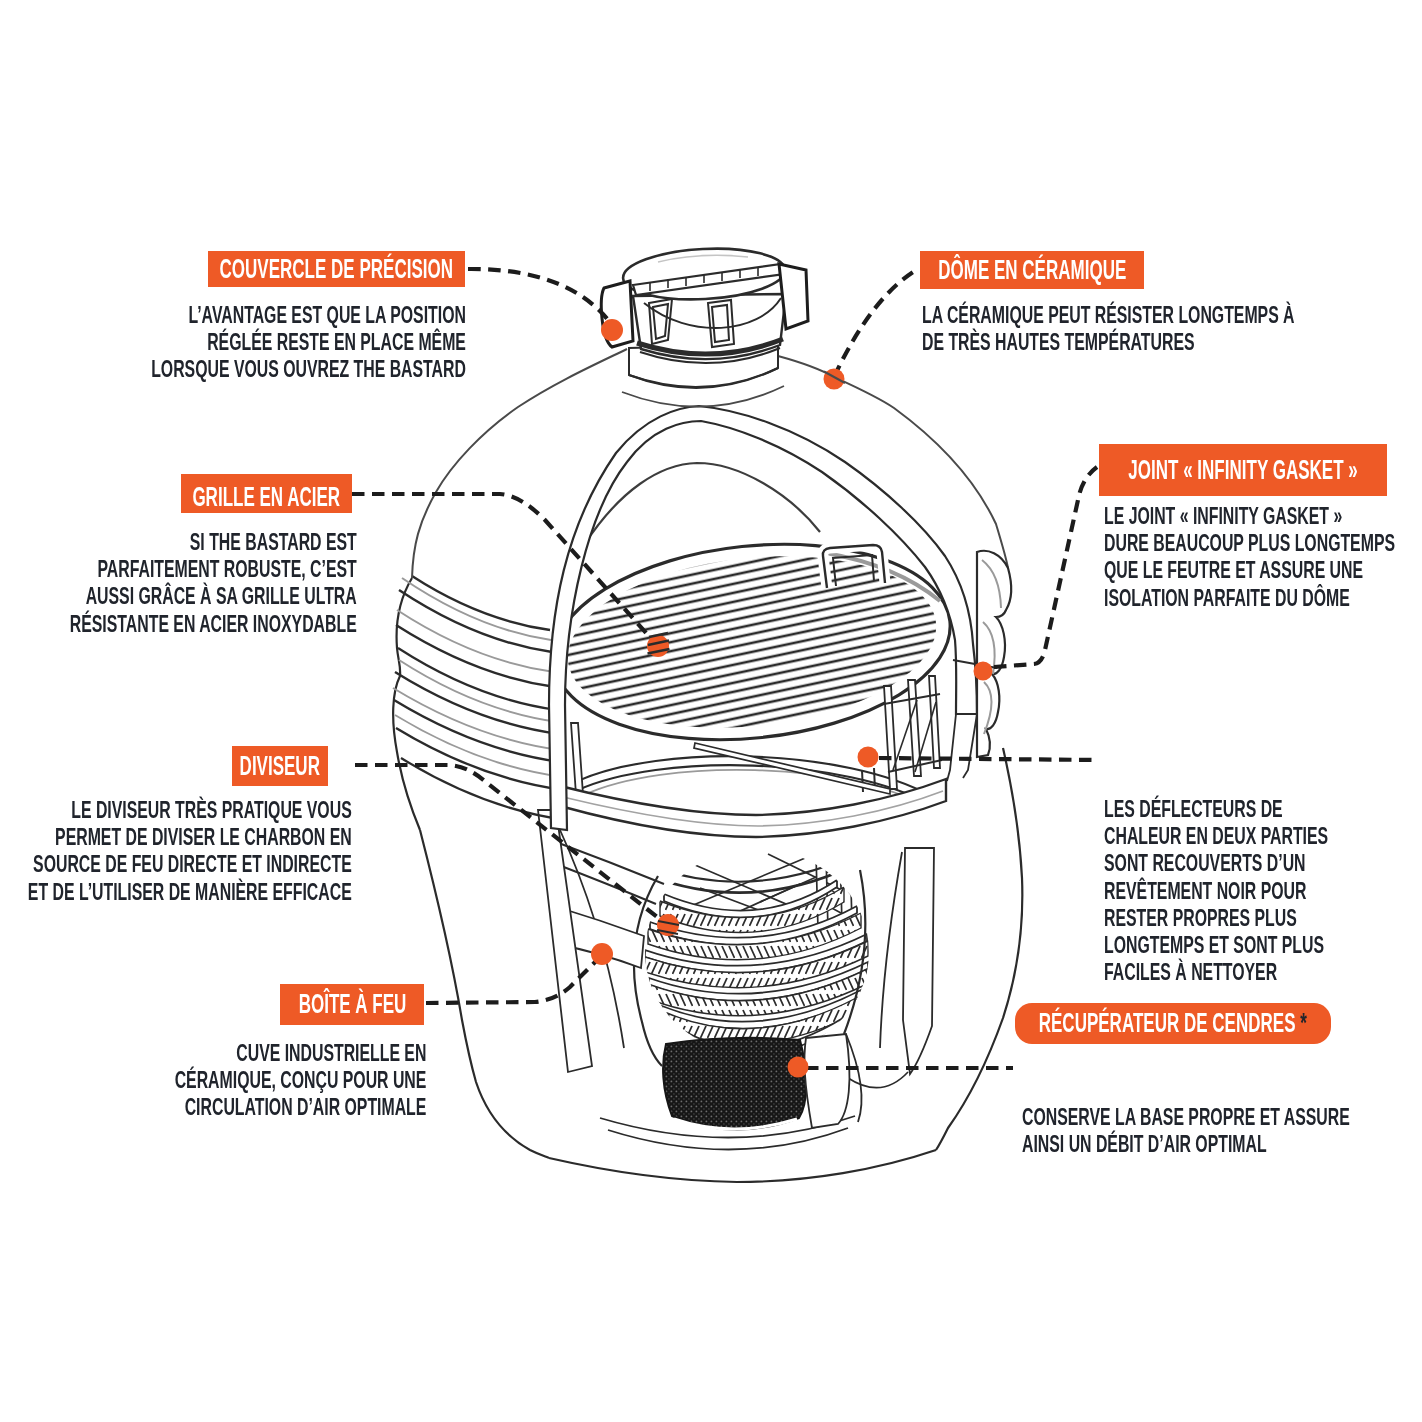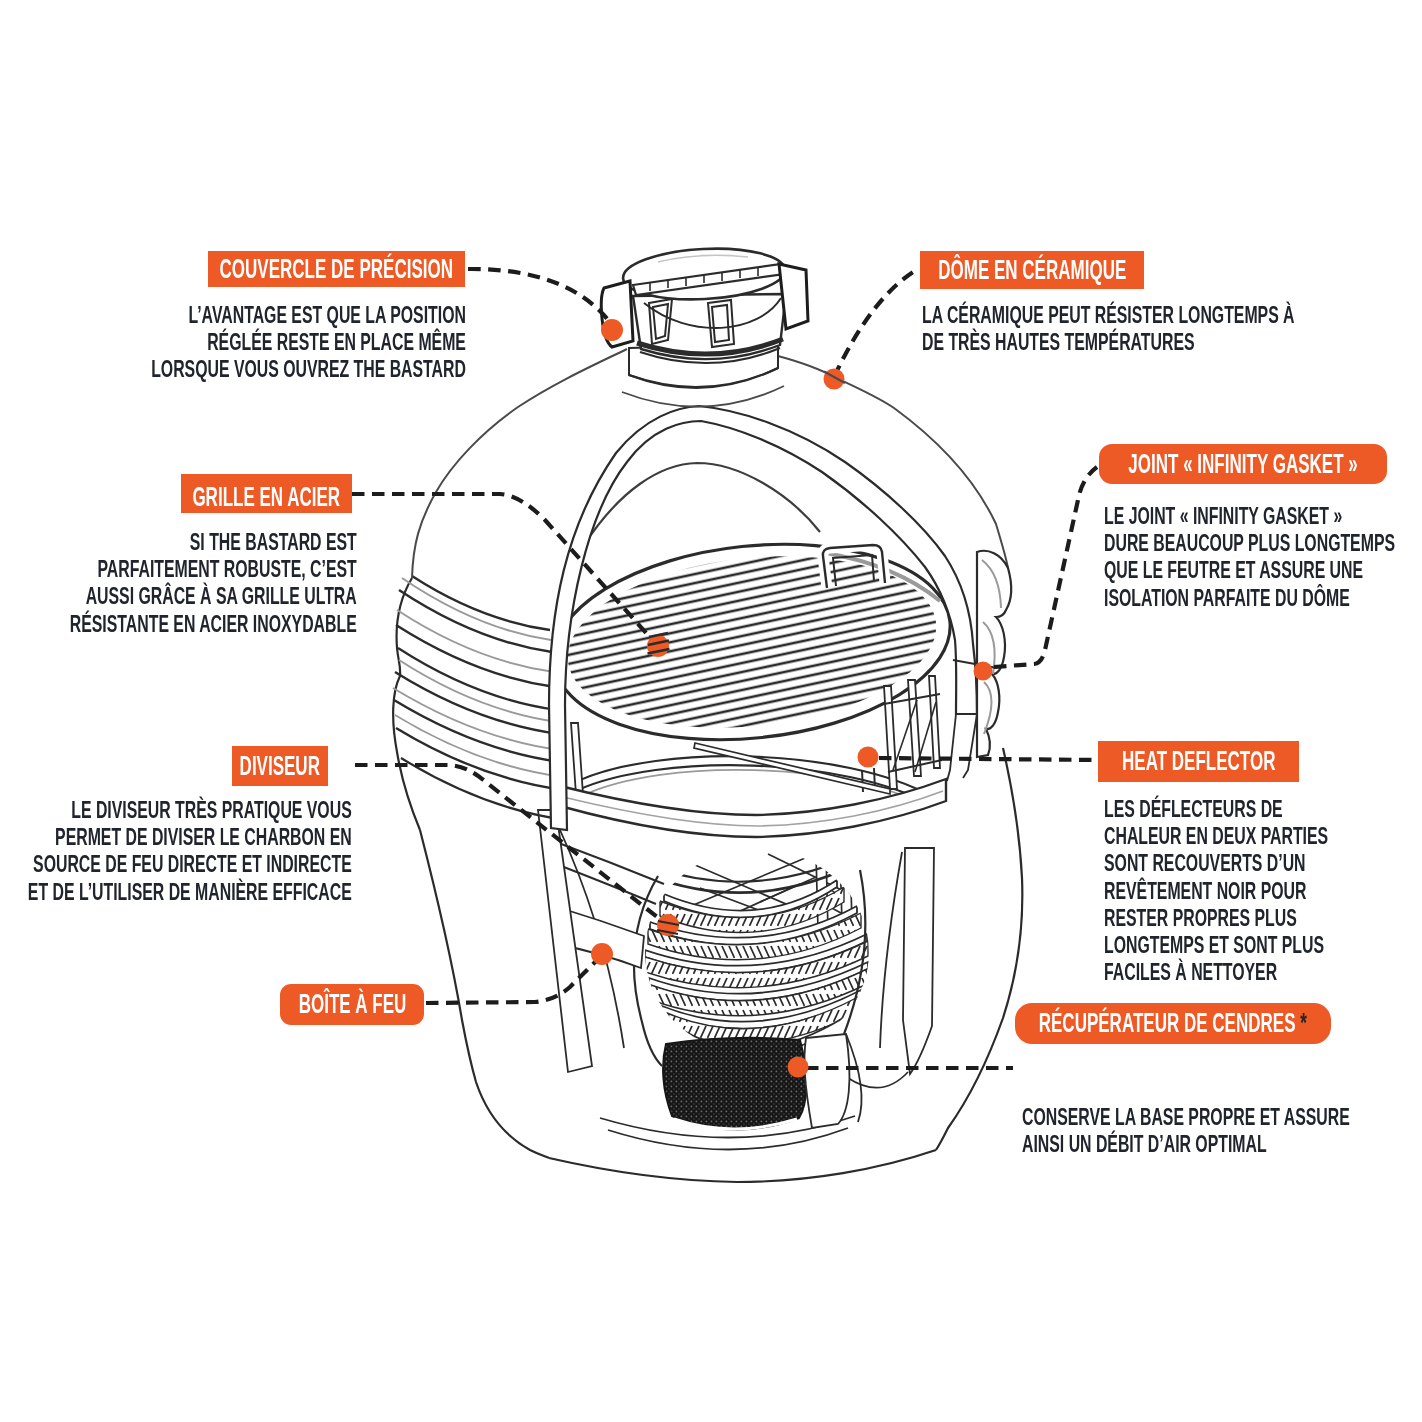--- a/index.html
+++ b/index.html
@@ -15,24 +15,24 @@
   .desc div{white-space:nowrap;}
   .desc.ra{text-align:right;}
   .desc.ra div{transform:scaleX(0.66);transform-origin:right center;}
   .desc.la{text-align:left;}
   .desc.la div{transform:scaleX(0.66);transform-origin:left center;}
 
   
   #box-couvercle{left:208px;top:251px;width:257px;height:36px;}
   #box-dome{left:920px;top:251px;width:224px;height:38px;align-items:center;}
   #box-grille{left:181px;top:474px;width:171px;height:39px;align-items:flex-end;}
-  #box-joint{left:1099px;top:444px;width:288px;height:40px;border-radius:13px;}
+  #box-joint{left:1099px;top:444px;width:288px;height:52px;}
   #box-diviseur{left:232px;top:746px;width:96px;height:40px;}
   #box-heat{left:1098px;top:741px;width:201px;height:41px;}
-  #box-boite{left:280px;top:984px;width:144px;height:41px;border-radius:11px;}
+  #box-boite{left:280px;top:984px;width:144px;height:41px;}
   #box-recup{left:1015px;top:1003px;width:316px;height:41px;border-radius:17px;}
 
   #desc-couvercle{right:956px;top:301px;}
   #desc-dome{left:922px;top:301px;}
   #desc-grille{right:1065px;top:528px;}
   #desc-joint{left:1104px;top:502px;}
   #desc-diviseur{right:1070px;top:796px;}
   #desc-heat{left:1104px;top:795px;}
   #desc-boite{right:996px;top:1039px;}
   #desc-recup{left:1022px;top:1103px;}
@@ -325,38 +325,40 @@
   </div>
   <div class="desc ra" id="desc-diviseur">
     <div>LE DIVISEUR TRÈS PRATIQUE VOUS</div>
     <div>PERMET DE DIVISER LE CHARBON EN</div>
     <div>SOURCE DE FEU DIRECTE ET INDIRECTE</div>
     <div>ET DE L’UTILISER DE MANIÈRE EFFICACE</div>
   </div>
 </div>
 
 <div class="callout">
-  <div class="label" id="box-heat">
-    <span class="t">HEAT DEFLECTOR</span>
-  </div>
   <div class="desc la" id="desc-heat">
     <div>LES DÉFLECTEURS DE</div>
     <div>CHALEUR EN DEUX PARTIES</div>
     <div>SONT RECOUVERTS D’UN</div>
     <div>REVÊTEMENT NOIR POUR</div>
     <div>RESTER PROPRES PLUS</div>
     <div>LONGTEMPS ET SONT PLUS</div>
     <div>FACILES À NETTOYER</div>
   </div>
 </div>
 
 <div class="callout">
   <div class="label" id="box-boite">
     <span class="t">BOÎTE À FEU</span>
   </div>
+  <div class="desc ra" id="desc-boite">
+    <div>CUVE INDUSTRIELLE EN</div>
+    <div>CÉRAMIQUE, CONÇU POUR UNE</div>
+    <div>CIRCULATION D’AIR OPTIMALE</div>
+  </div>
 </div>
 
 <div class="callout">
   <div class="label" id="box-recup">
     <span class="t"><span>RÉCUPÉRATEUR DE CENDRES</span> <span class="suffix">*</span></span>
   </div>
   <div class="desc la" id="desc-recup">
     <div>CONSERVE LA BASE PROPRE ET ASSURE</div>
     <div>AINSI UN DÉBIT D’AIR OPTIMAL</div>
   </div>

